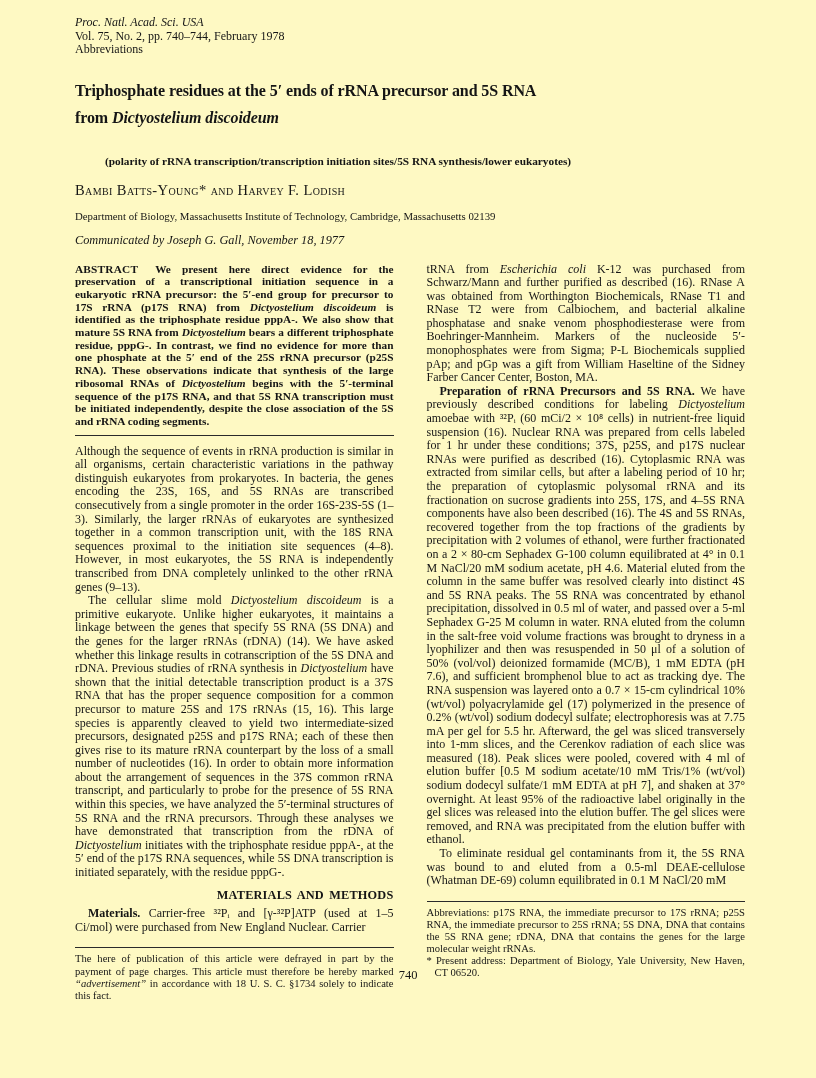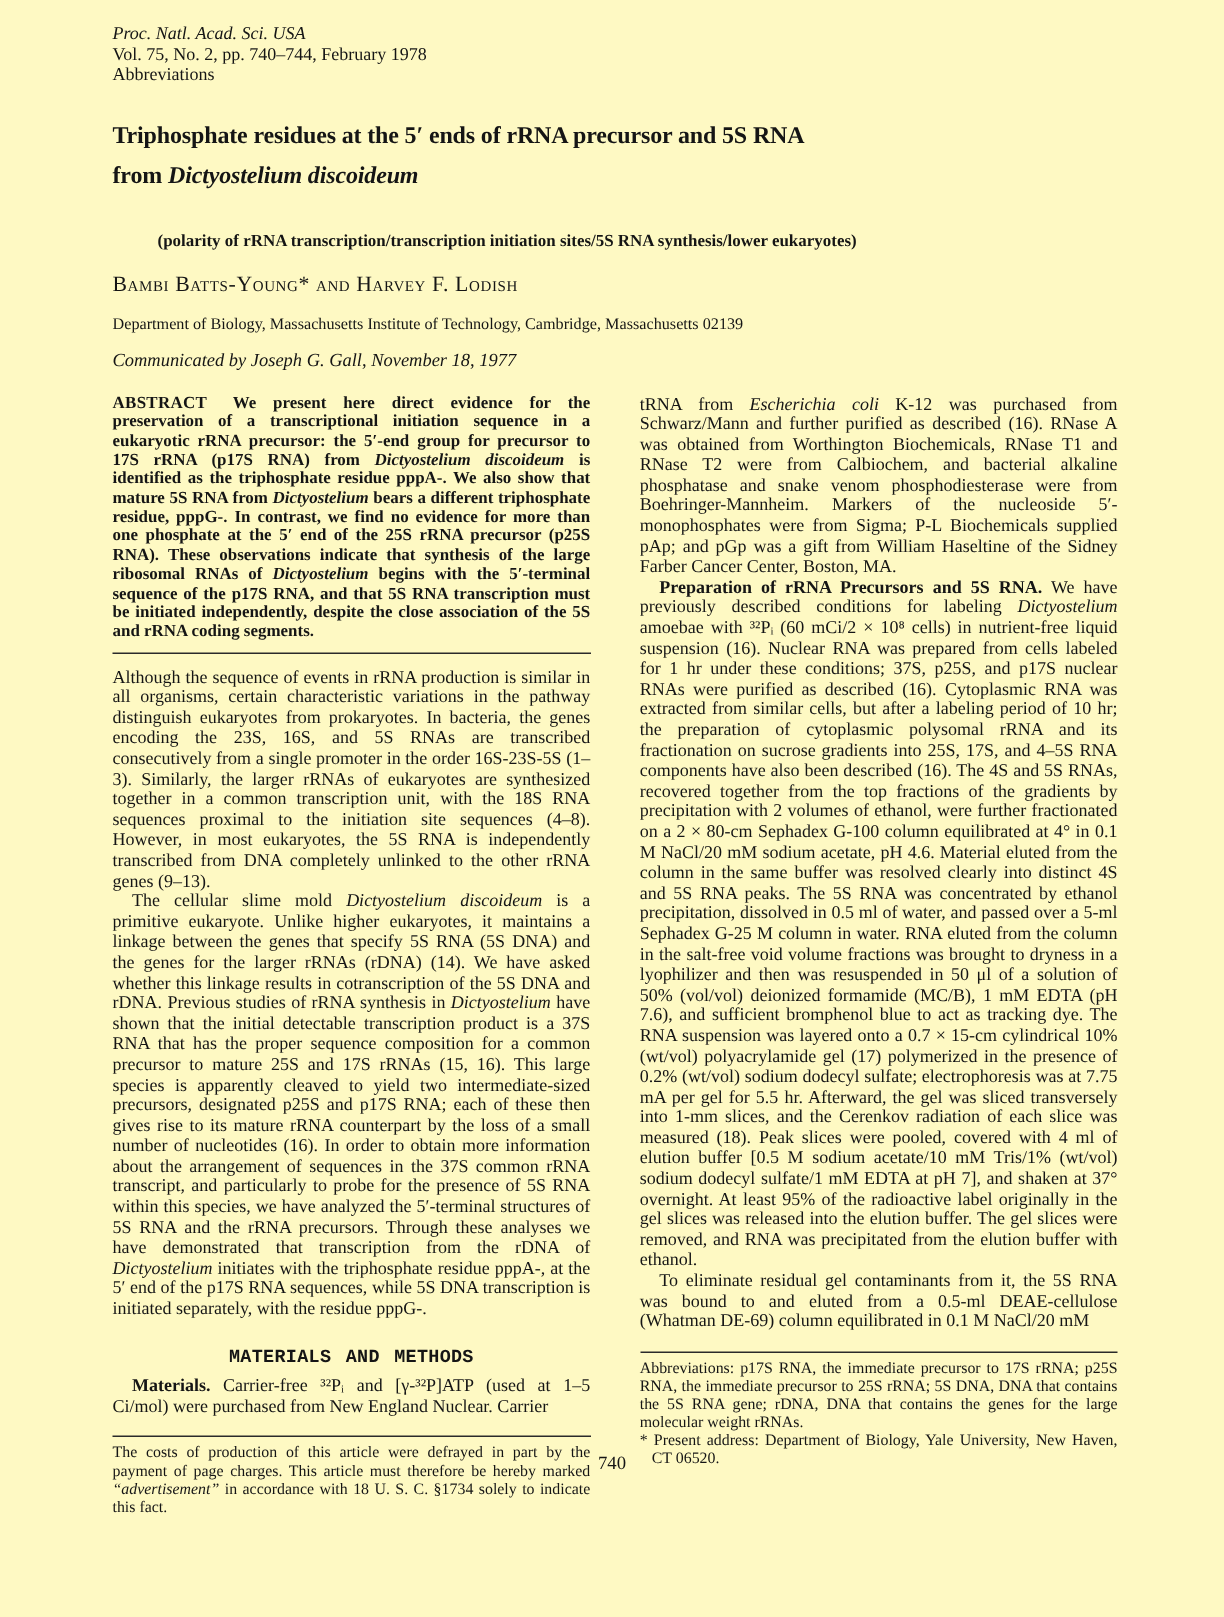--- a/index.html
+++ b/index.html
@@ -46,22 +46,22 @@
   }
   .abstract .ab-label { margin-right: 17px; letter-spacing: 0.2px; }
   .rule {
     border: none; border-top: 1.2px solid #2a2a2a;
     margin: 7px 0 9px 0;
   }
   .bodytext { font-size: 12px; line-height: 13.6px; }
   .bodytext p { margin: 0; }
   .bodytext p.indent { text-indent: 13px; }
   .sec-heading {
-    text-align: center; font-weight: bold; font-size: 12.3px;
-    margin: 19px 0 5px 0; word-spacing: 2px; letter-spacing: 0.2px; font-family: Liberation Mono, monospace;
+    text-align: right; font-weight: bold; font-size: 12.3px;
+    margin: 9px 0 5px 0; word-spacing: 2px; letter-spacing: 0.2px;
   }
   .footnote-block { margin-top: 13px; }
   .footnote-rule {
     border: none; border-top: 1.2px solid #2a2a2a;
     margin: 0 0 5px 0;
   }
   .footnote {
     font-size: 10.6px; line-height: 12.1px; text-align: justify;
   }
   .footnote p { margin: 0; }
@@ -104,21 +104,21 @@
       <hr class="rule">
       <div class="bodytext">
         <p><span>Although the sequence of events in rRNA production is similar in all organisms, certain characteristic variations in the pathway distinguish eukaryotes from prokaryotes. In bacteria, the genes encoding the 23S, 16S, and 5S RNAs are transcribed consecutively from a single promoter in the order 16S-23S-5S (1–3). Similarly, the larger rRNAs of eukaryotes are synthesized together in a common transcription unit, with the 18S RNA sequences proximal to the initiation site sequences (4–8). However, in most eukaryotes, the 5S RNA is independently transcribed from DNA completely unlinked to the other rRNA genes (9–13).</span></p>
         <p class="indent"><span>The cellular slime mold </span><span style="font-style: italic;">Dictyostelium discoideum</span><span> is a primitive eukaryote. Unlike higher eukaryotes, it maintains a linkage between the genes that specify 5S RNA (5S DNA) and the genes for the larger rRNAs (rDNA) (14). We have asked whether this linkage results in cotranscription of the 5S DNA and rDNA. Previous studies of rRNA synthesis in </span><span style="font-style: italic;">Dictyostelium</span><span> have shown that the initial detectable transcription product is a 37S RNA that has the proper sequence composition for a common precursor to mature 25S and 17S rRNAs (15, 16). This large species is apparently cleaved to yield two intermediate-sized precursors, designated p25S and p17S RNA; each of these then gives rise to its mature rRNA counterpart by the loss of a small number of nucleotides (16). In order to obtain more information about the arrangement of sequences in the 37S common rRNA transcript, and particularly to probe for the presence of 5S RNA within this species, we have analyzed the 5′-terminal structures of 5S RNA and the rRNA precursors. Through these analyses we have demonstrated that transcription from the rDNA of </span><span style="font-style: italic;">Dictyostelium</span><span> initiates with the triphosphate residue pppA-, at the 5′ end of the p17S RNA sequences, while 5S DNA transcription is initiated separately, with the residue pppG-.</span></p>
         <div class="sec-heading">MATERIALS AND METHODS</div>
         <p class="indent"><span style="font-weight: bold;">Materials.</span><span> Carrier-free ³²Pᵢ and [γ-³²P]ATP (used at 1–5 Ci/mol) were purchased from New England Nuclear. Carrier</span></p>
       </div>
       <div class="footnote-block">
         <hr class="footnote-rule">
         <div class="footnote">
-          <p><span>The costs of production of this article were defrayed in part by the payment of page charges. This article must therefore be hereby marked </span><span style="font-style: italic;">“advertisement”</span><span> in accordance with 18 U. S. C. §1734 solely to indicate this fact.</span></p>
+          <p><span>The here of publication of this article were defrayed in part by the payment of page charges. This article must therefore be hereby marked </span><span style="font-style: italic;">“advertisement”</span><span> in accordance with 18 U. S. C. §1734 solely to indicate this fact.</span></p>
         </div>
       </div>
     </div>
 
     <div class="col">
       <div class="bodytext">
         <p><span>tRNA from </span><span style="font-style: italic;">Escherichia coli</span><span> K-12 was purchased from Schwarz/Mann and further purified as described (16). RNase A was obtained from Worthington Biochemicals, RNase T1 and RNase T2 were from Calbiochem, and bacterial alkaline phosphatase and snake venom phosphodiesterase were from Boehringer-Mannheim. Markers of the nucleoside 5′-monophosphates were from Sigma; P-L Biochemicals supplied pAp; and pGp was a gift from William Haseltine of the Sidney Farber Cancer Center, Boston, MA.</span></p>
         <p class="indent"><span style="font-weight: bold;">Preparation of rRNA Precursors and 5S RNA.</span><span> We have previously described conditions for labeling </span><span style="font-style: italic;">Dictyostelium</span><span> amoebae with ³²Pᵢ (60 mCi/2 × 10⁸ cells) in nutrient-free liquid suspension (16). Nuclear RNA was prepared from cells labeled for 1 hr under these conditions; 37S, p25S, and p17S nuclear RNAs were purified as described (16). Cytoplasmic RNA was extracted from similar cells, but after a labeling period of 10 hr; the preparation of cytoplasmic polysomal rRNA and its fractionation on sucrose gradients into 25S, 17S, and 4–5S RNA components have also been described (16). The 4S and 5S RNAs, recovered together from the top fractions of the gradients by precipitation with 2 volumes of ethanol, were further fractionated on a 2 × 80-cm Sephadex G-100 column equilibrated at 4° in 0.1 M NaCl/20 mM sodium acetate, pH 4.6. Material eluted from the column in the same buffer was resolved clearly into distinct 4S and 5S RNA peaks. The 5S RNA was concentrated by ethanol precipitation, dissolved in 0.5 ml of water, and passed over a 5-ml Sephadex G-25 M column in water. RNA eluted from the column in the salt-free void volume fractions was brought to dryness in a lyophilizer and then was resuspended in 50 μl of a solution of 50% (vol/vol) deionized formamide (MC/B), 1 mM EDTA (pH 7.6), and sufficient bromphenol blue to act as tracking dye. The RNA suspension was layered onto a 0.7 × 15-cm cylindrical 10% (wt/vol) polyacrylamide gel (17) polymerized in the presence of 0.2% (wt/vol) sodium dodecyl sulfate; electrophoresis was at 7.75 mA per gel for 5.5 hr. Afterward, the gel was sliced transversely into 1-mm slices, and the Cerenkov radiation of each slice was measured (18). Peak slices were pooled, covered with 4 ml of elution buffer [0.5 M sodium acetate/10 mM Tris/1% (wt/vol) sodium dodecyl sulfate/1 mM EDTA at pH 7], and shaken at 37° overnight. At least 95% of the radioactive label originally in the gel slices was released into the elution buffer. The gel slices were removed, and RNA was precipitated from the elution buffer with ethanol.</span></p>
         <p class="indent"><span>To eliminate residual gel contaminants from it, the 5S RNA was bound to and eluted from a 0.5-ml DEAE-cellulose (Whatman DE-69) column equilibrated in 0.1 M NaCl/20 mM</span></p>
       </div>

